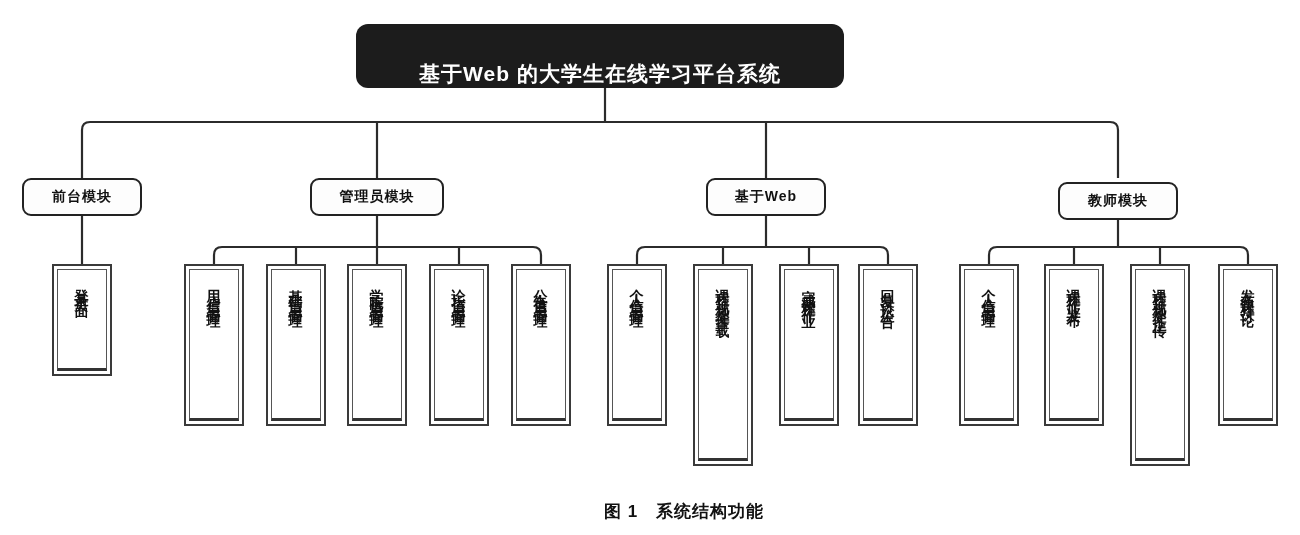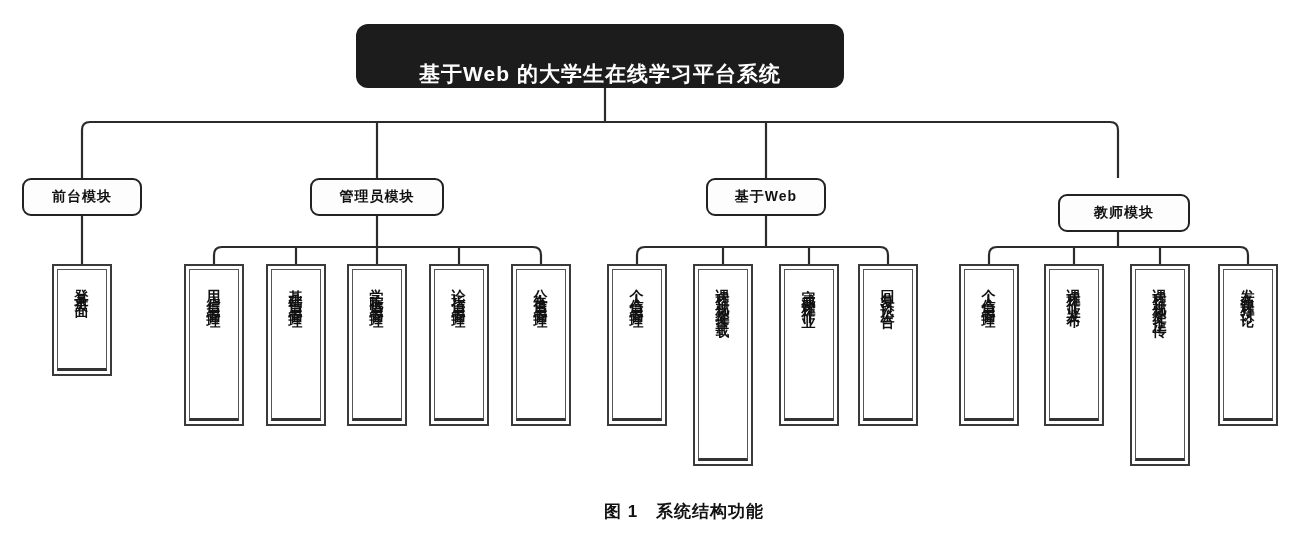--- a/index.html
+++ b/index.html
@@ -153,21 +153,21 @@
 
   <div class="module-node" style="left:22px; top:178px; width:120px;">
     <span class="module-label">前台模块</span>
   </div>
   <div class="module-node" style="left:310px; top:178px; width:134px;">
     <span class="module-label">管理员模块</span>
   </div>
   <div class="module-node" style="left:706px; top:178px; width:120px;">
     <span class="module-label">基于Web</span>
   </div>
-  <div class="module-node" style="left:1058px; top:194px; width:132px;text-align:center;">
+  <div class="module-node" style="left:1058px; top:182px; width:120px;text-align:center;">
     <span class="module-label">教师模块</span>
   </div>
 
   <div class="leaf-node" style="left:52px; top:264px; width:60px; height:112px;">
     <div class="leaf-inner">
       <span class="leaf-label">登录页面</span>
     </div>
   </div>
 
   <div class="leaf-node" style="left:184px; top:264px; width:60px; height:162px;">

